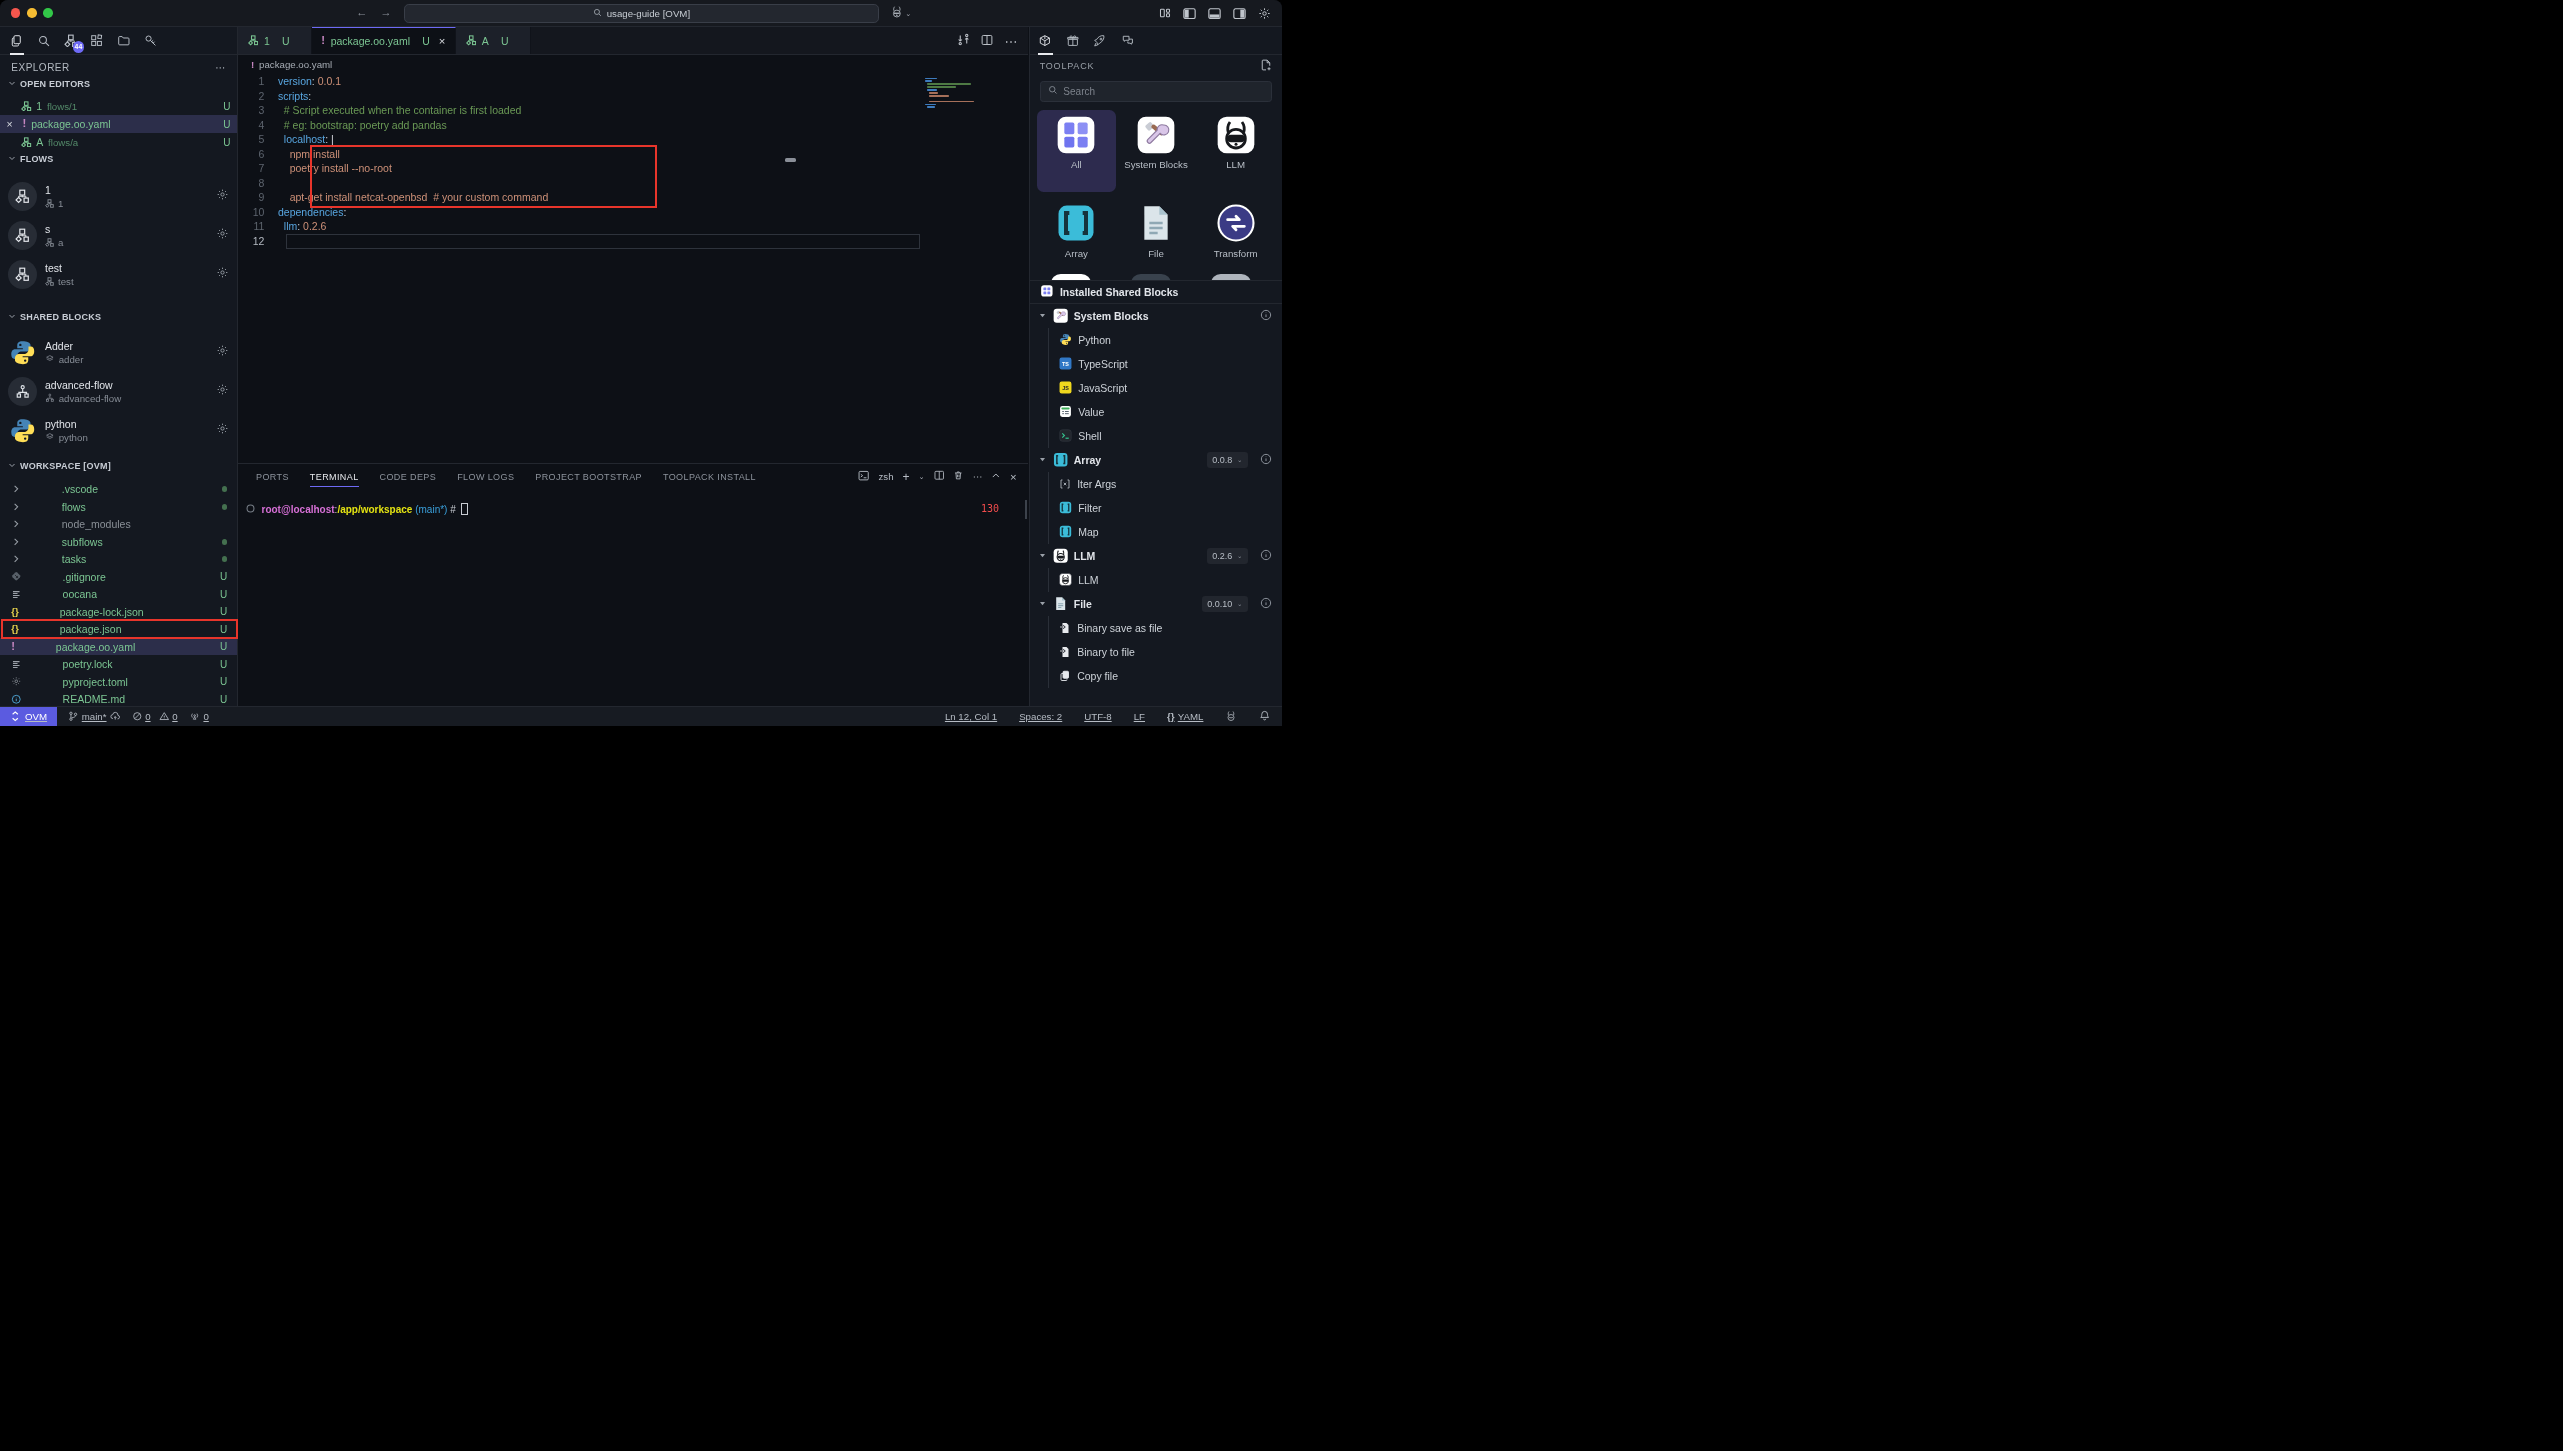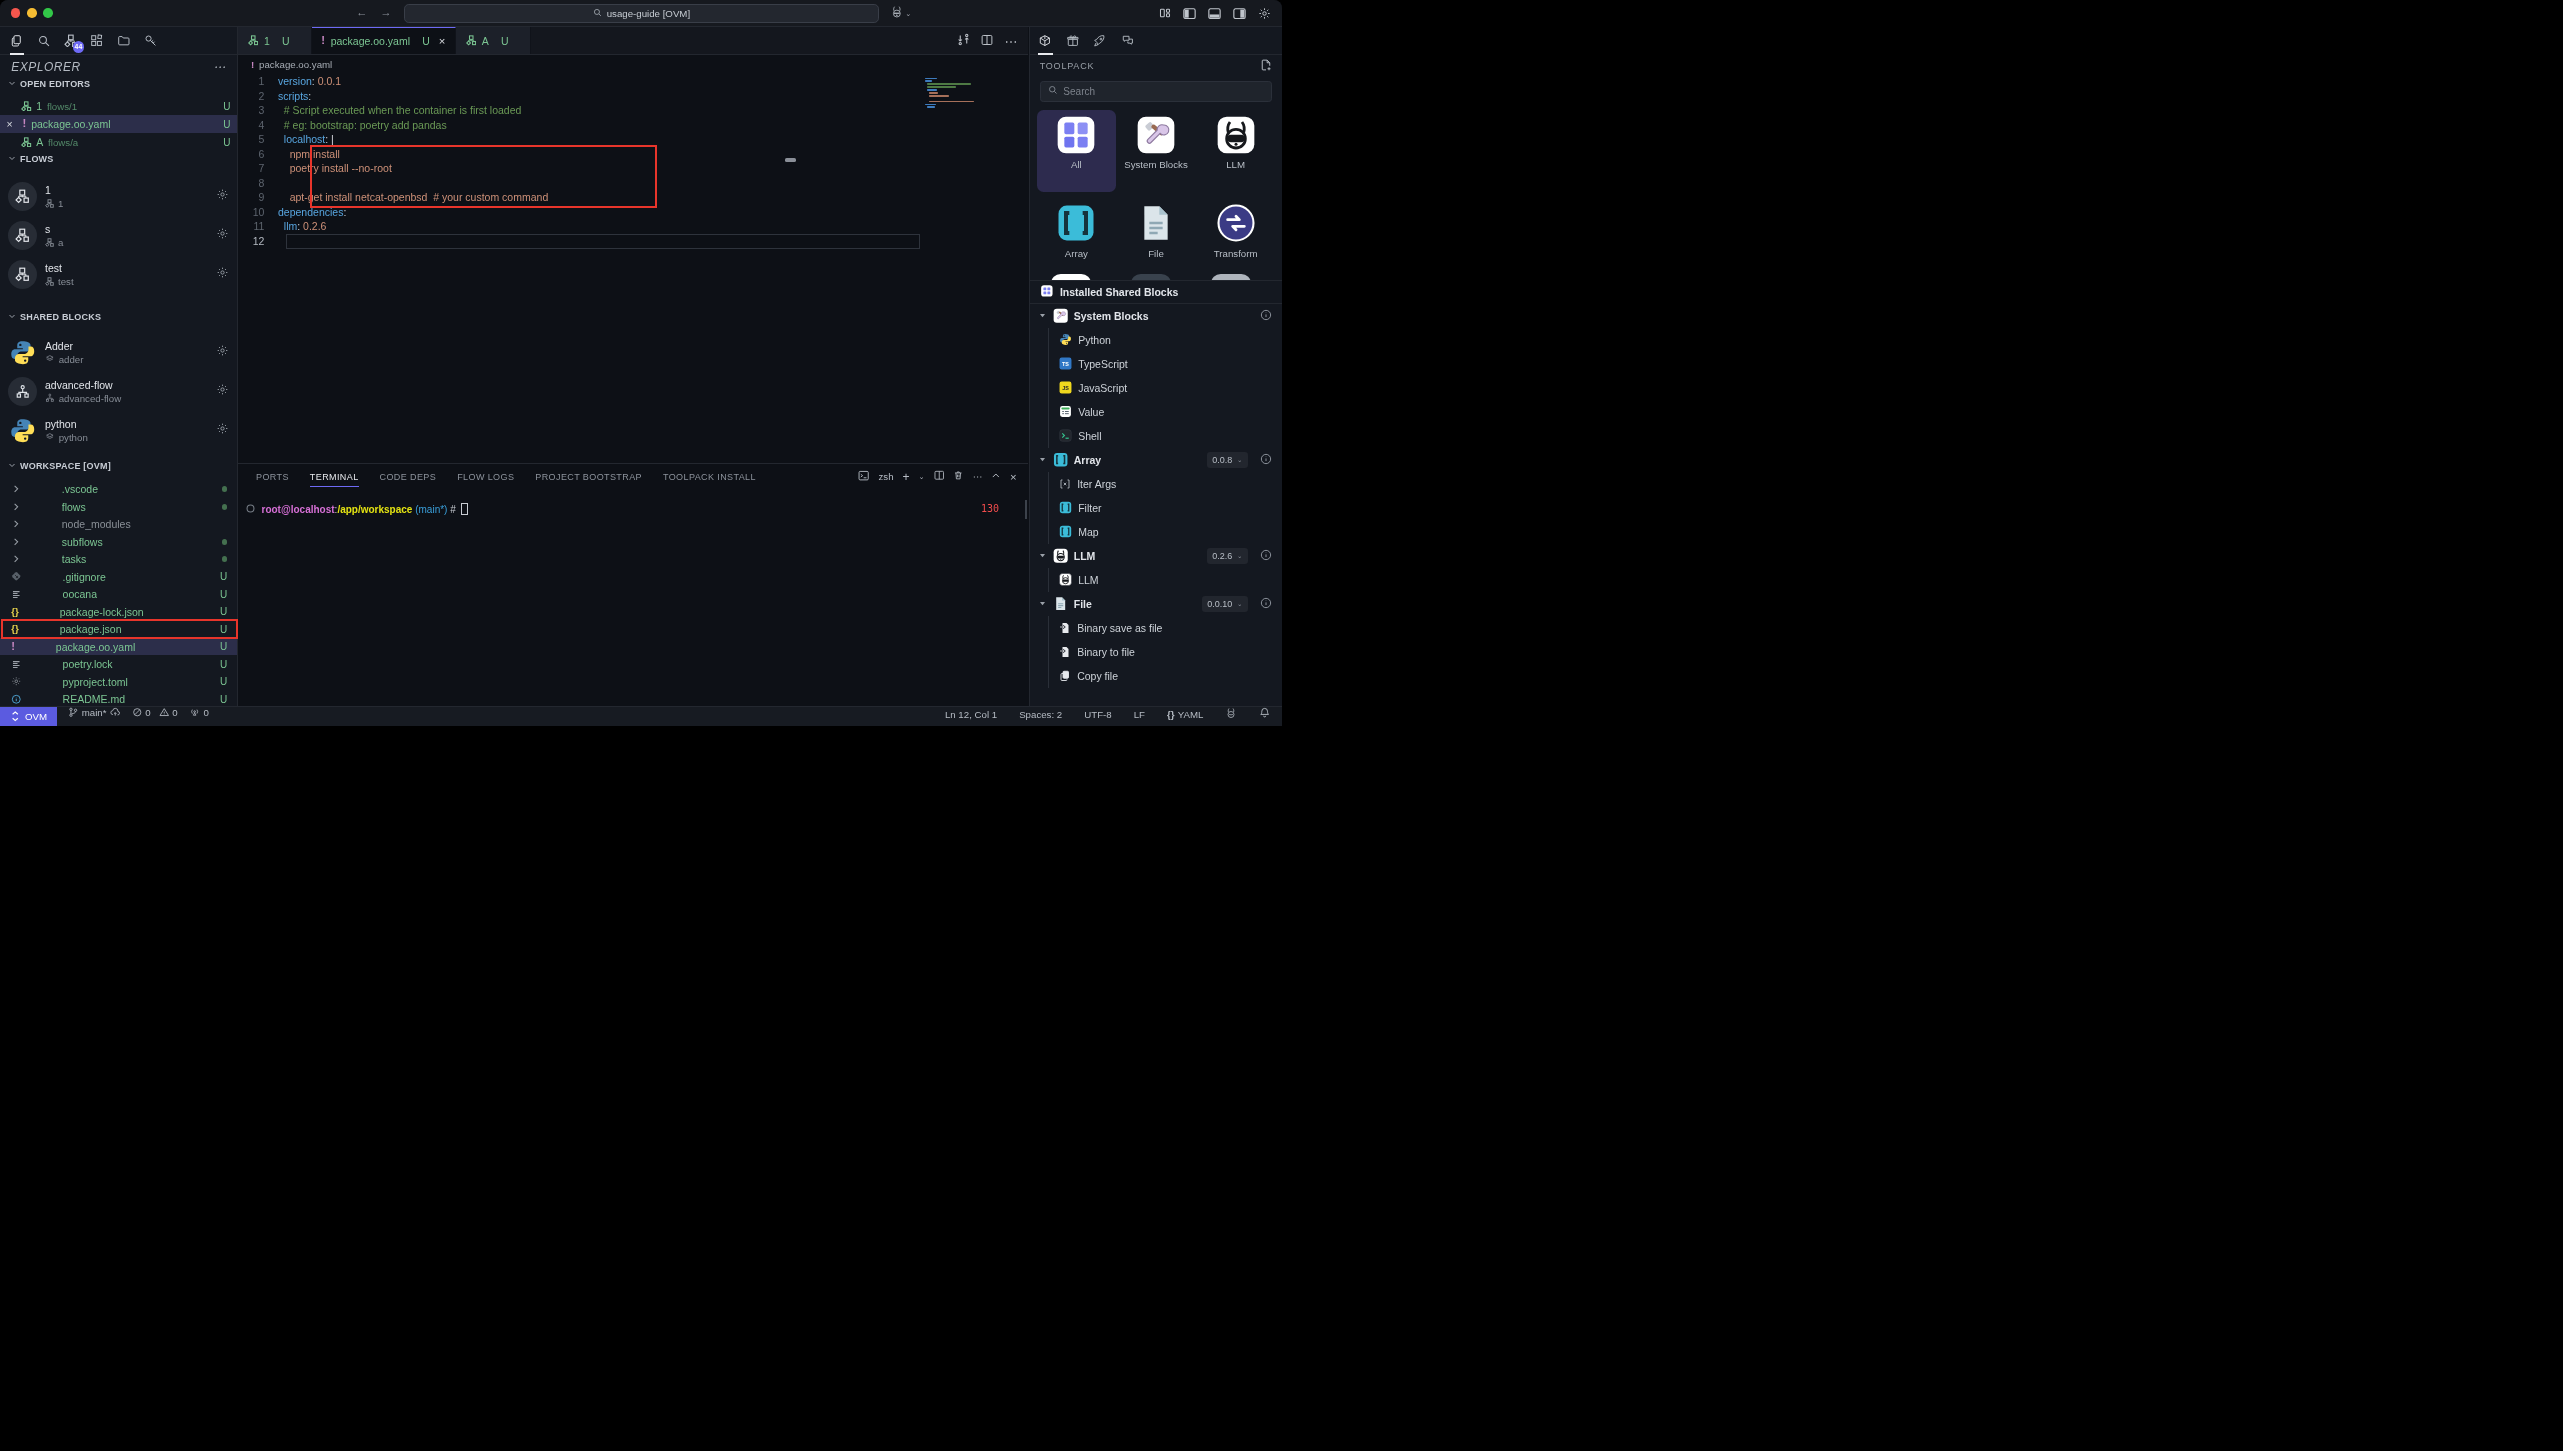--- a/index.html
+++ b/index.html
@@ -19,21 +19,21 @@
   #sidebar{position:absolute;left:0;top:27px;width:238px;bottom:20px;background:#141820;border-right:0.8px solid #23272f;overflow:hidden;}
   #center{position:absolute;left:238px;top:27px;width:790px;bottom:20px;background:#0d1016;}
   #rightpanel{position:absolute;right:0;top:27px;width:253px;bottom:20px;background:#141820;border-left:0.8px solid #23272f;overflow:hidden;}
 
   
   #act-strip{height:28px;border-bottom:0.8px solid #23272f;display:flex;align-items:center;gap:5.7px;padding:0 6.5px;position:relative;}
   .act-ic{width:21px;height:24px;display:flex;align-items:center;justify-content:center;position:relative;color:#b7bdc5;}
   .act-ic.active:after{content:"";position:absolute;left:3.2px;right:3.2px;bottom:-2.4px;height:1.6px;background:#e8eaee;}
   .badge44{position:absolute;right:-3.2px;bottom:0;background:#6e6af5;color:#fff;font-size:6.9px;font-weight:bold;border-radius:50%;width:11.3px;height:11.3px;display:flex;align-items:center;justify-content:center;}
   .sechead{display:flex;align-items:flex-start;gap:4px;font-size:9px;font-weight:bold;color:#c8cdd5;letter-spacing:0.2px;padding:0 8px;}
-  #explorer-head{height:24px;display:flex;align-items:center;justify-content:space-between;padding:0 11.3px;font-size:12px;color:#b4bac2;letter-spacing:0.5px;font-style:italic;}
+  #explorer-head{height:24px;display:flex;align-items:center;justify-content:space-between;padding:0 11.3px;font-size:10px;color:#b4bac2;letter-spacing:0.5px;}
   .oe-row{height:18px;display:flex;align-items:center;gap:4.8px;padding:0 6.5px 0 21px;font-size:10.5px;color:#7cc693;}
   .oe-row.active{background:#2c2e4a;padding-left:6.5px;}
   .oe-desc{color:#5f9f77;font-size:9.7px;opacity:.85;}
   .oe-u{margin-left:auto;color:#7cc693;font-size:10px;}
   .card-row{height:39px;display:flex;align-items:center;gap:8px;padding:0 8px;}
   .avatar{width:29px;height:29px;border-radius:50%;background:#272c35;display:flex;align-items:center;justify-content:center;flex:none;}
   .card-main{display:flex;flex-direction:column;gap:1.6px;min-width:0;}
   .card-title{font-size:10.5px;color:#e2e5ea;}
   .card-sub{font-size:9.7px;color:#878d96;display:flex;align-items:center;gap:4px;}
   .card-gear{margin-left:auto;color:#9aa0a8;}
@@ -86,21 +86,21 @@
   .tile-lb{margin-top:4.8px;font-size:9.7px;color:#b9bfc7;text-align:center;line-height:12px;max-width:69px;}
   #tp-installed-head{border-top:0.8px solid #23272f;border-bottom:0.8px solid #23272f;height:24px;display:flex;align-items:center;gap:6.5px;padding:0 9.7px;font-size:10.5px;font-weight:bold;color:#e2e5ea;}
   .grp-row{height:24px;display:flex;align-items:center;gap:5.7px;padding:0 8px;font-size:10.5px;font-weight:bold;color:#e2e5ea;}
   .grp-children{border-left:0.8px solid #2a2f38;margin-left:18px;}
   .child-row{height:24px;display:flex;align-items:center;gap:6.5px;padding-left:9.7px;font-size:10.5px;color:#ced3d9;}
   .ver-pill{margin-left:auto;background:#22262e;border-radius:3.2px;height:16px;display:flex;align-items:center;gap:4.8px;padding:0 5.7px;font-size:9px;color:#b9bfc7;font-weight:normal;}
   .info-ic{color:#8d939c;flex:none;margin-left:6.5px;margin-right:1.6px;}
   .info-ic.noml{margin-left:auto;}
 
   
-  #statusbar{position:absolute;left:0;bottom:0;width:100%;height:20px;background:#171b22;border-top:0.8px solid #23272f;display:flex;align-items:flex-start;font-size:9.7px;color:#b6bcc4;}
+  #statusbar{position:absolute;left:0;bottom:0;width:100%;height:20px;background:#171b22;border-top:0.8px solid #23272f;display:flex;align-items:center;font-size:9.7px;color:#b6bcc4;text-decoration:underline;}
   #sb-remote{height:100%;background:#5b5be0;color:#fff;display:flex;align-items:center;gap:4.8px;padding:0 9.7px;font-size:9.7px;}
   .sb-item{display:flex;align-items:center;gap:3.2px;margin-left:11.3px;}
   #sb-right{margin-left:auto;display:flex;align-items:center;gap:22px;padding-right:11.3px;}
 
   
   .redbox{position:absolute;border:2px solid #e8352b;z-index:40;pointer-events:none;}
   #redbox-editor{left:310px;top:145px;width:347px;height:63px;}
   #redbox-sidebar{left:0.8px;top:619px;width:237px;height:20px;}
   svg{flex:none;}
 </style>

